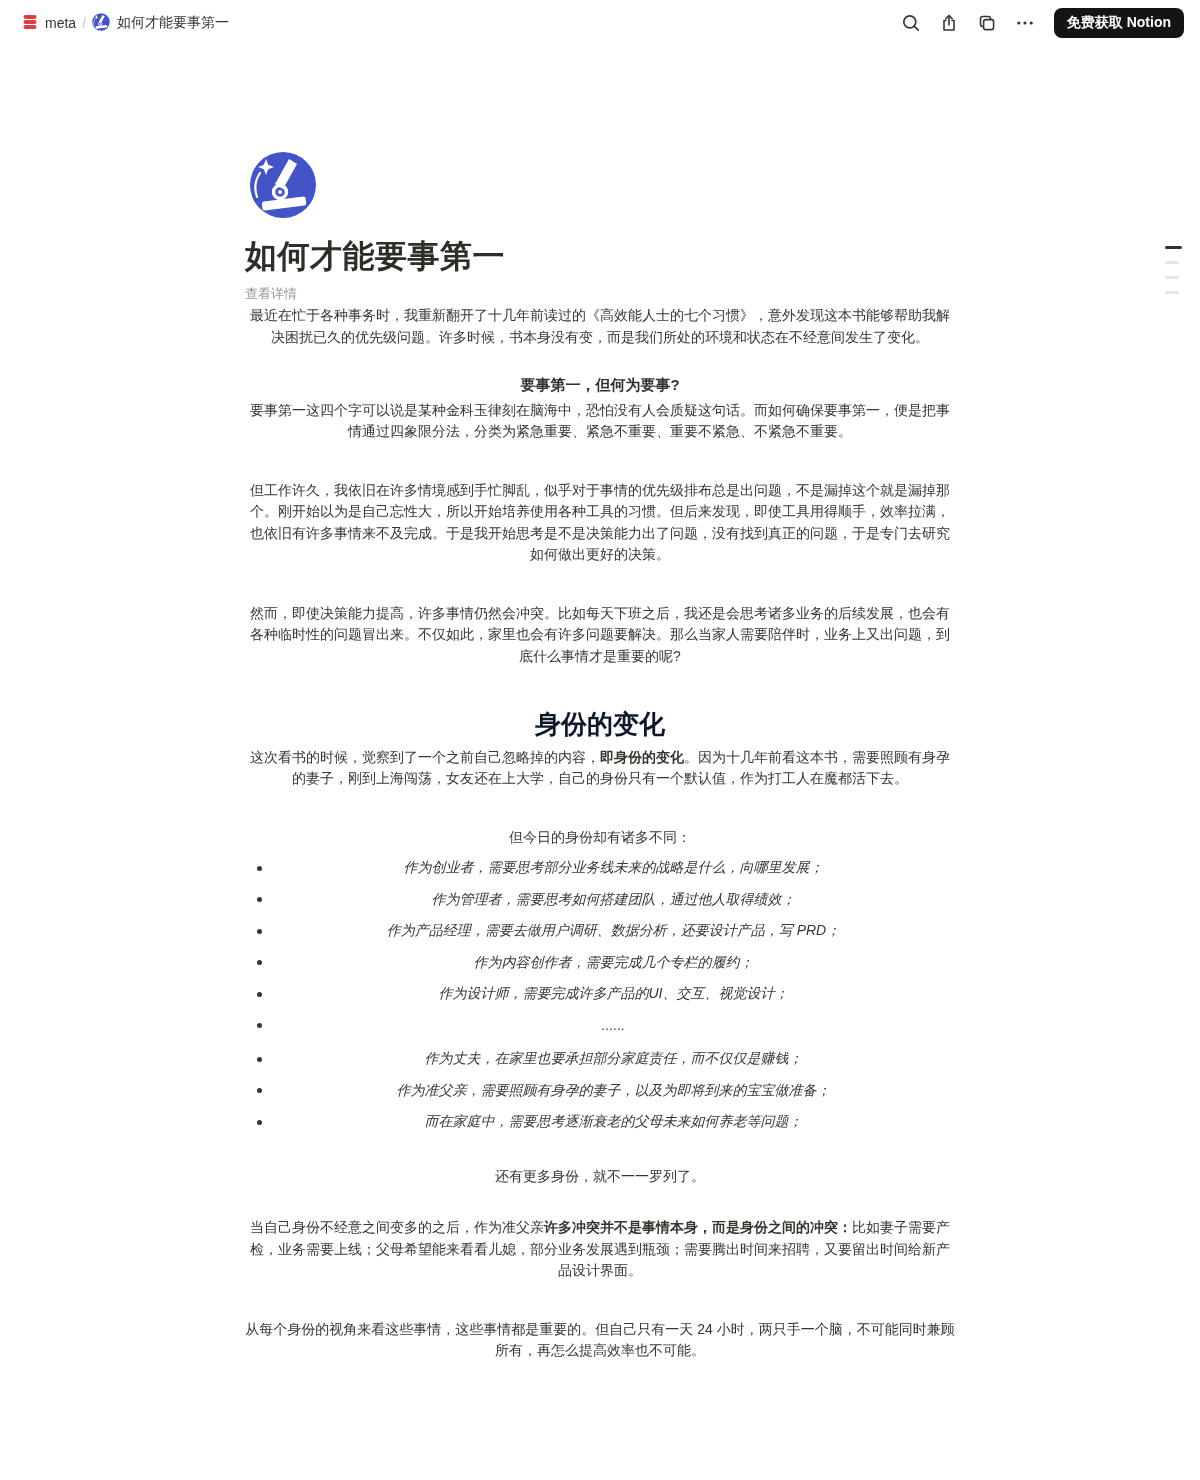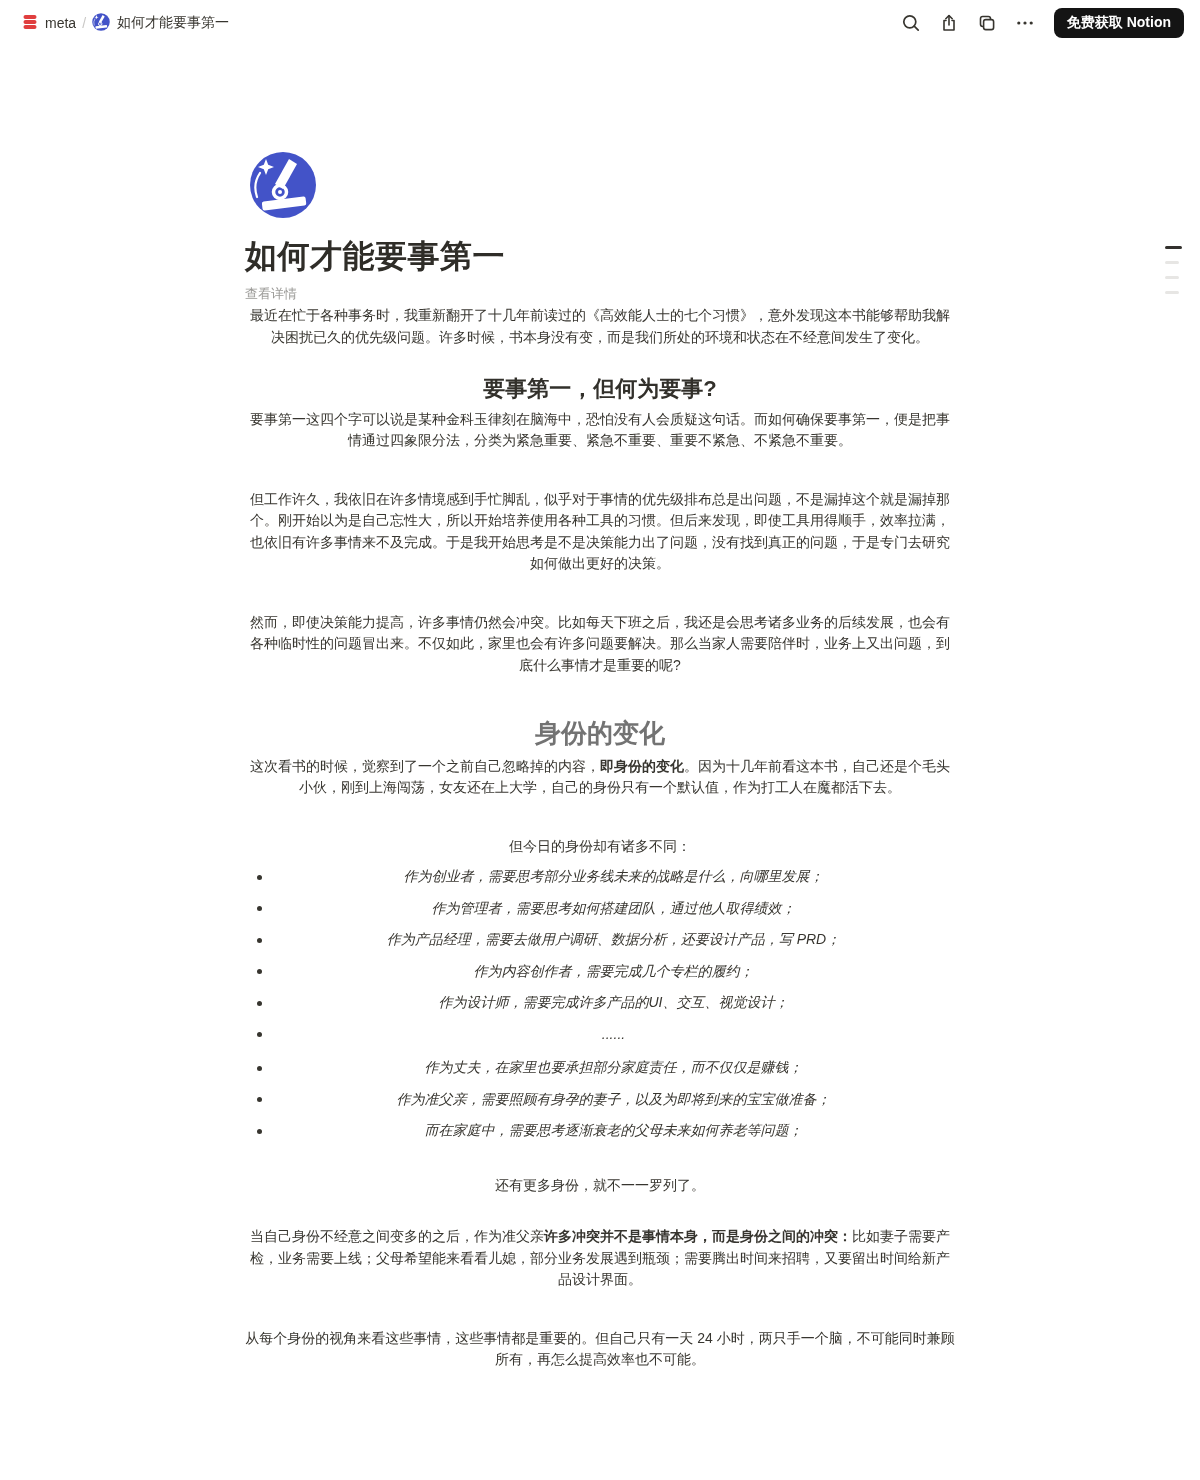--- a/index.html
+++ b/index.html
@@ -29,25 +29,25 @@
 
   
   .content { width:710px; margin:0 auto; padding-top:105px; }
   .page-icon { width:68px; height:68px; margin-left:4px; cursor:pointer; border-radius:6px; }
   .page-title { font-size:32px; line-height:1.25; font-weight:700; letter-spacing:0.5px; margin:17px 0 0; color:#2f2d28; }
   .subtitle { font-size:13px; color:#9b9a97; margin-top:9px; display:inline-block; cursor:pointer; }
 
   .doc { font-size:14px; line-height:21.5px; color:#37352f;text-align:center; }
   .doc p { margin:0; padding:2px 0; }
   .p-intro   { margin-top:50px; }
-  h3.h2 { font-size:22px; line-height:1.3; font-weight:700; margin:22px 0 0; padding:3px 0; color:#32302b; }
+  h3.h2 { font-size:15px; line-height:1.3; font-weight:700; margin:22px 0 0; padding:3px 0; color:#32302b; }
   .p-quadrant { margin-top:8px; }
   .spacer { height:33px; }
   .spacer-sm { height:26px; }
-  h2.h1 { font-size:26px; line-height:1.3; font-weight:700; margin:36px 0 0; padding:3px 0; color:#737373; }
+  h2.h1 { font-size:26px; line-height:1.3; font-weight:700; margin:36px 0 0; padding:3px 0; color:#0f172a; }
   .p-identity { margin-top:6px; }
   b, .bold { font-weight:700; }
 
   ul.bullets { list-style:none; margin:2px 0 0; padding:0;font-style:italic; }
   ul.bullets li { position:relative; padding:5px 0 5px 27px; }
   ul.bullets li::before { content:""; position:absolute; left:12px; top:13.5px; width:5px; height:5px; border-radius:50%; background:#37352f; }
   .p-family { margin-top:22px; }
 </style>
 </head>
 <body>
@@ -145,21 +145,21 @@
     <p class="p-quadrant">要事第一这四个字可以说是某种金科玉律刻在脑海中，恐怕没有人会质疑这句话。而如何确保要事第一，便是把事情通过四象限分法，分类为紧急重要、紧急不重要、重要不紧急、不紧急不重要。</p>
 
     <div class="spacer"></div>
     <p>但工作许久，我依旧在许多情境感到手忙脚乱，似乎对于事情的优先级排布总是出问题，不是漏掉这个就是漏掉那个。刚开始以为是自己忘性大，所以开始培养使用各种工具的习惯。但后来发现，即使工具用得顺手，效率拉满，也依旧有许多事情来不及完成。于是我开始思考是不是决策能力出了问题，没有找到真正的问题，于是专门去研究如何做出更好的决策。</p>
 
     <div class="spacer"></div>
     <p>然而，即使决策能力提高，许多事情仍然会冲突。比如每天下班之后，我还是会思考诸多业务的后续发展，也会有各种临时性的问题冒出来。不仅如此，家里也会有许多问题要解决。那么当家人需要陪伴时，业务上又出问题，到底什么事情才是重要的呢?</p>
 
     <h2 class="h1">身份的变化</h2>
 
-    <p class="p-identity"><span>这次看书的时候，觉察到了一个之前自己忽略掉的内容，</span><b>即身份的变化</b><span>。因为十几年前看这本书，自己还是个毛头小伙，刚到上海闯荡，女友还在上大学，自己的身份只有一个默认值，作为打工人在魔都活下去。</span></p>
+    <p class="p-identity"><span>这次看书的时候，觉察到了一个之前自己忽略掉的内容，</span><b>即身份的变化</b><span>。因为十几年前看这本书，需要照顾有身孕的妻子，刚到上海闯荡，女友还在上大学，自己的身份只有一个默认值，作为打工人在魔都活下去。</span></p>
 
     <div class="spacer"></div>
     <p>但今日的身份却有诸多不同：</p>
 
     <ul class="bullets">
       <li>作为创业者，需要思考部分业务线未来的战略是什么，向哪里发展；</li>
       <li>作为管理者，需要思考如何搭建团队，通过他人取得绩效；</li>
       <li>作为产品经理，需要去做用户调研、数据分析，还要设计产品，写 PRD；</li>
       <li>作为内容创作者，需要完成几个专栏的履约；</li>
       <li>作为设计师，需要完成许多产品的UI、交互、视觉设计；</li>

